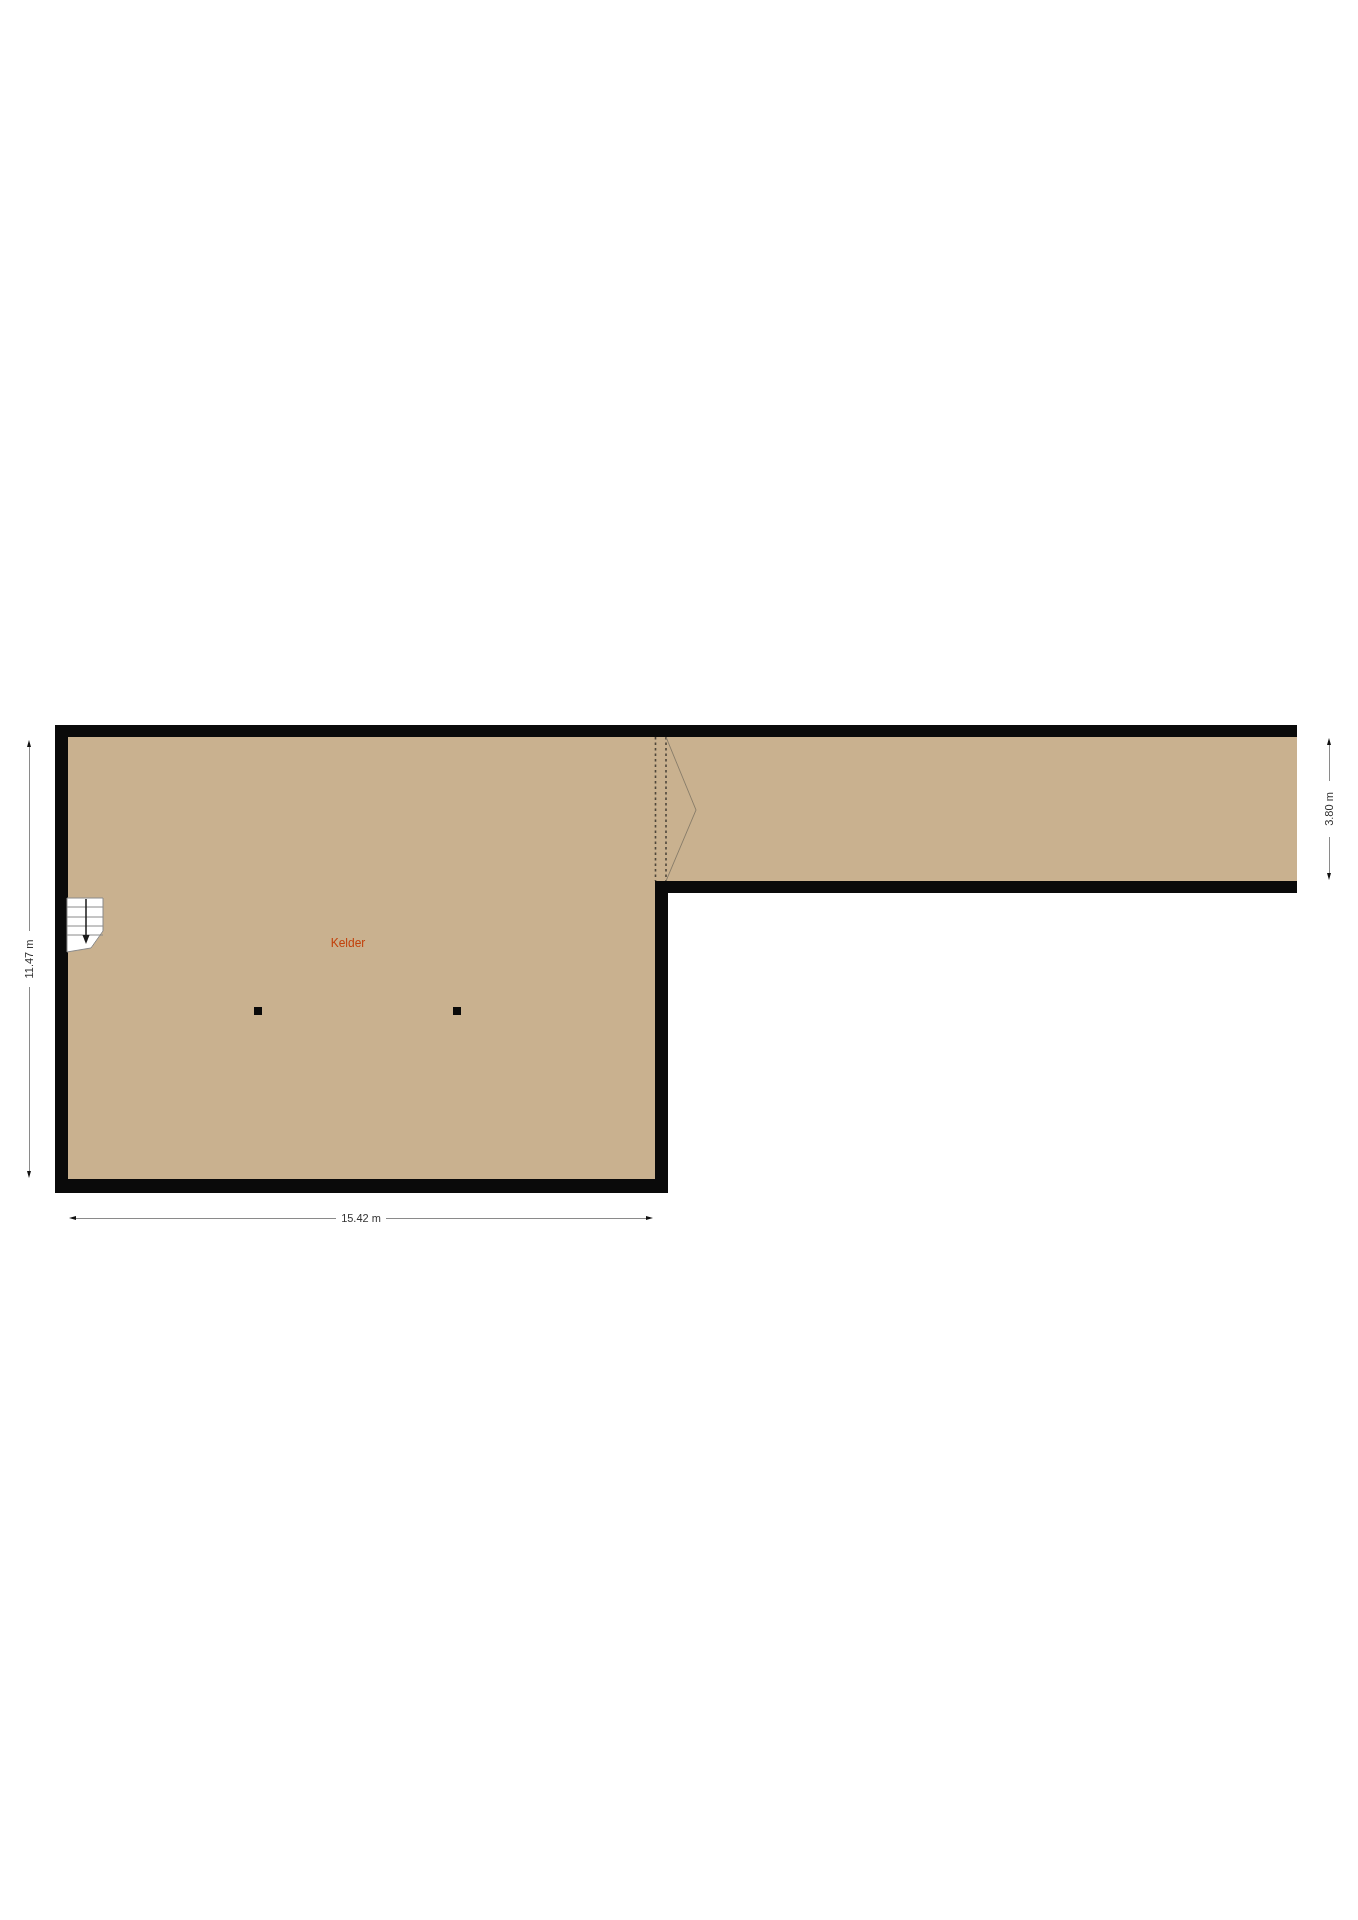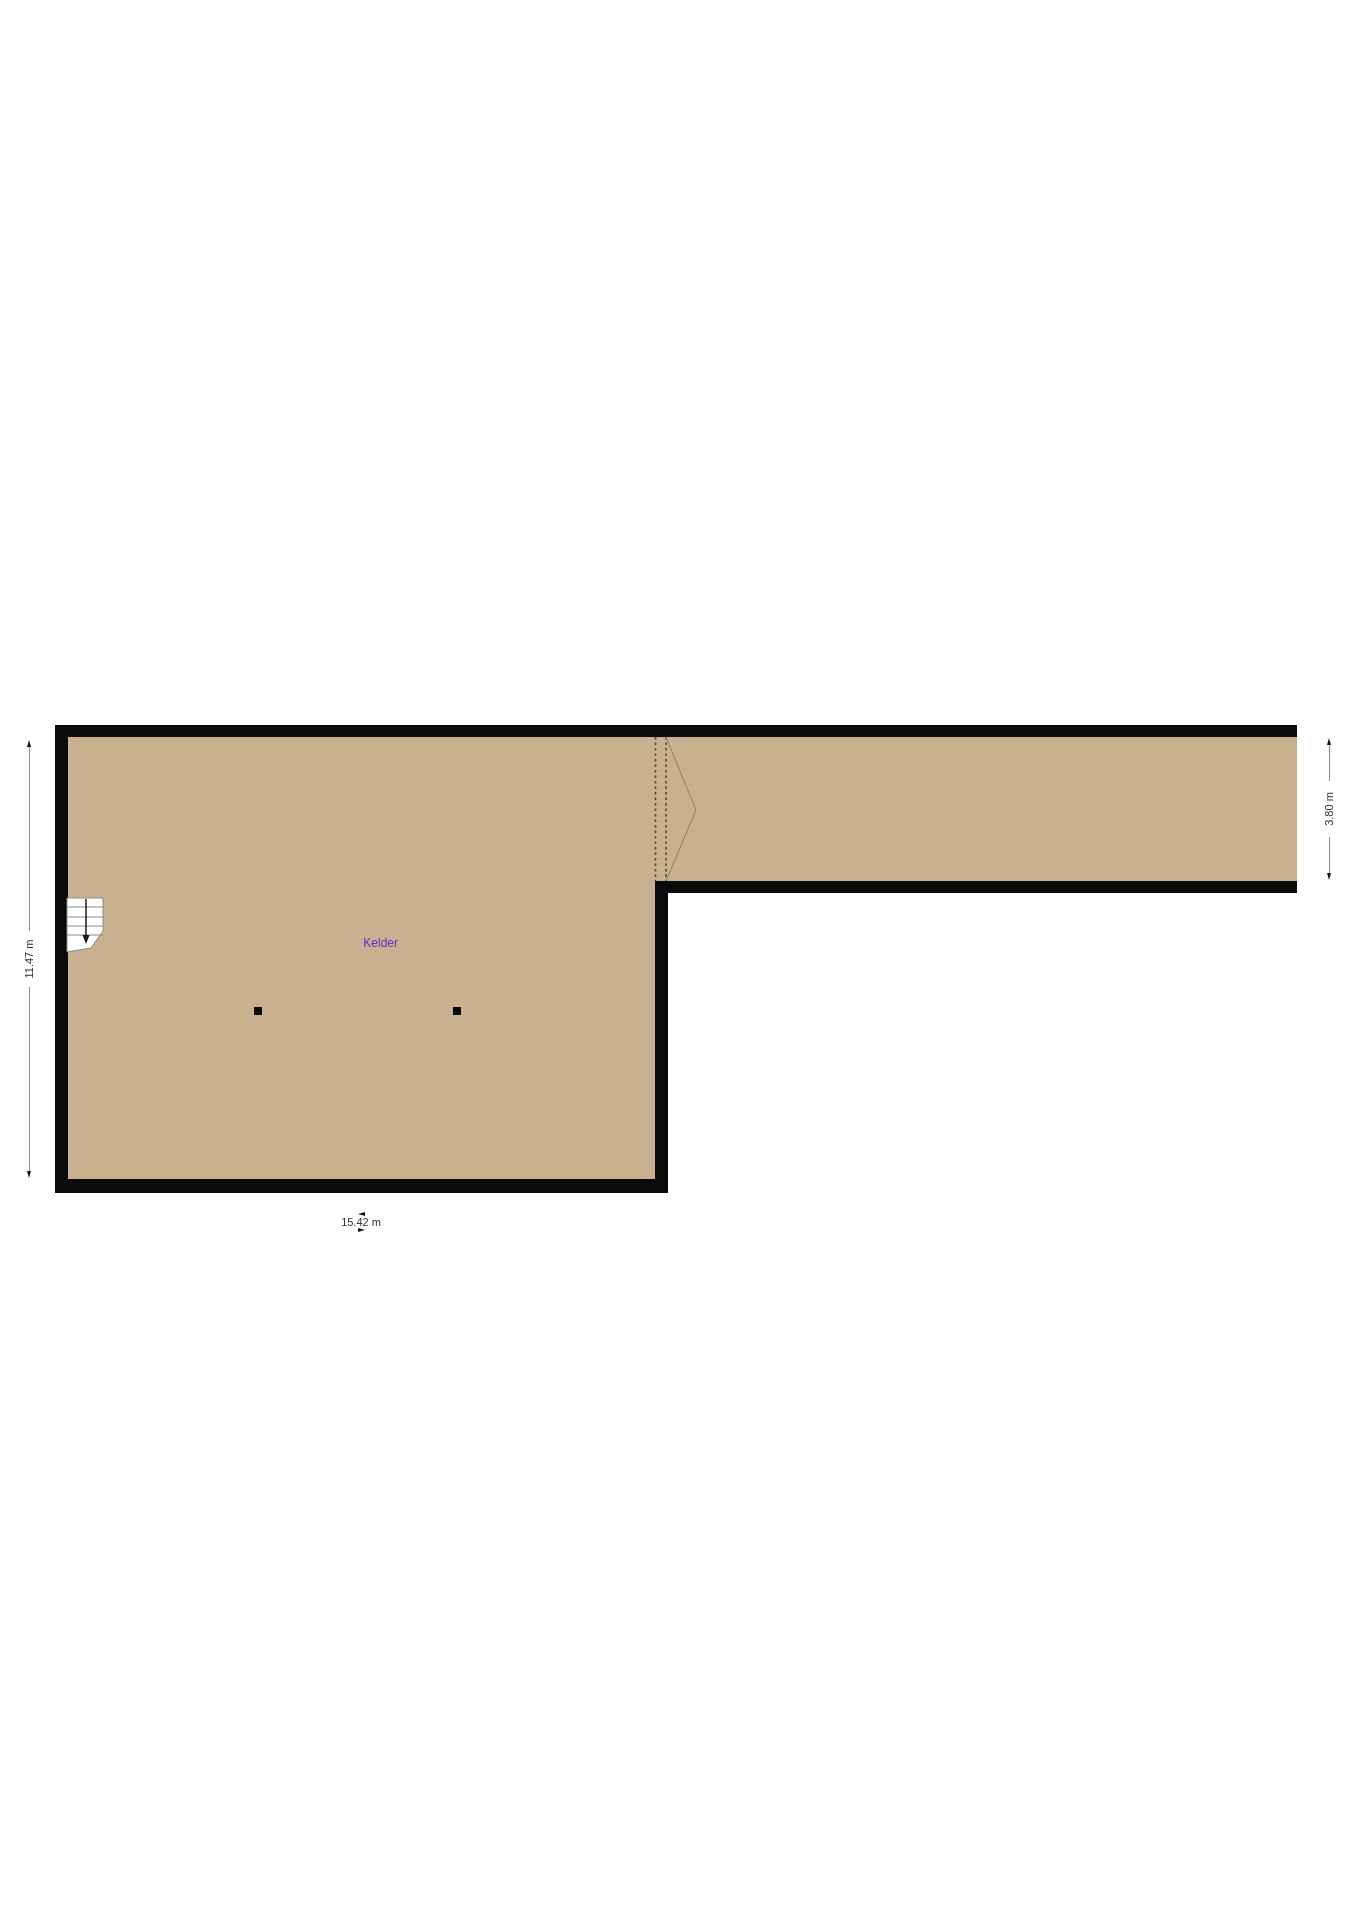--- a/index.html
+++ b/index.html
@@ -25,21 +25,21 @@
   .dim-v .seg { flex:1; width:1px; background:#8a8a8a; }
   .dim-v .lbl { height:56px; display:flex; align-items:center; justify-content:center; }
   .dim-v .lbl span { transform:rotate(-90deg); white-space:nowrap; display:block; }
 
   .arr-l { width:0; height:0; border-top:2.5px solid transparent; border-bottom:2.5px solid transparent; border-right:7px solid #111; }
   .arr-r { width:0; height:0; border-top:2.5px solid transparent; border-bottom:2.5px solid transparent; border-left:7px solid #111; }
   .arr-u { width:0; height:0; border-left:2.5px solid transparent; border-right:2.5px solid transparent; border-bottom:7px solid #111; }
   .arr-d { width:0; height:0; border-left:2.5px solid transparent; border-right:2.5px solid transparent; border-top:7px solid #111; }
 
   
-  .room-label { font-size:12px; color:#6d28d9; text-align:right; }
+  .room-label { font-size:12px; color:#c2410c; text-align:center; }
 
   
   .col-marker { width:8px; height:8px; background:#0a0a0a; }
 </style>
 </head>
 <body>
 
 <div class="canvas">
 
   <div class="abs floor" style="left:68px; top:737px; width:587px; height:442px;"></div>
@@ -68,21 +68,21 @@
     <line x1="16" y1="2" x2="16" y2="146" stroke="#4e463a" stroke-width="1.6" stroke-dasharray="2.5 3"></line>
     <polyline points="16,2 46,75 16,146" fill="none" stroke="#8b7f6b" stroke-width="1"></polyline>
   </svg>
 
   <div class="abs col-marker" style="left:254px; top:1007px;"></div>
   <div class="abs col-marker" style="left:453px; top:1007px;"></div>
 
   <div class="abs room-label" style="left:298px; top:936px; width:100px;">Kelder</div>
 
 
-  <div class="abs dim dim-h" style="left:69px; top:1212px; width:584px;flex-direction:column;">
+  <div class="abs dim dim-h" style="left:69px; top:1212px; width:584px;">
     <div class="arr-l"></div>
     <div class="seg"></div>
     <div class="lbl">15.42 m</div>
     <div class="seg"></div>
     <div class="arr-r"></div>
   </div>
 
   <div class="abs dim dim-v" style="left:22px; top:740px; height:438px;">
     <div class="arr-u"></div>
     <div class="seg"></div>

